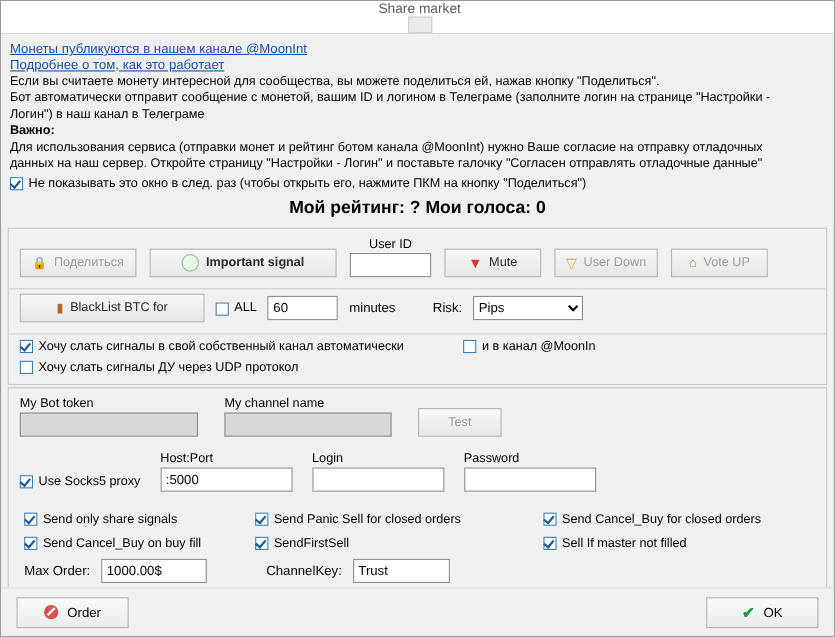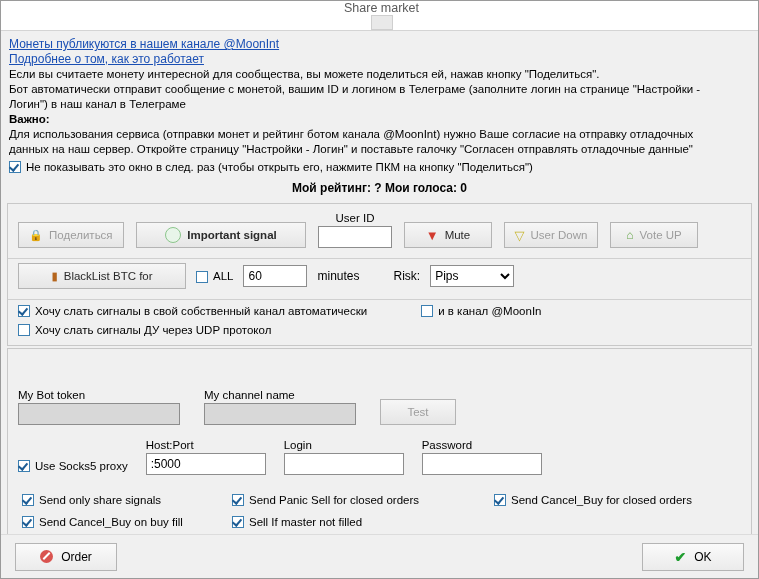--- a/index.html
+++ b/index.html
@@ -88,21 +88,21 @@
     top: 0px;
     width: 4px;
     height: 7px;
     border-right: 2px solid #1d5c94;
     border-bottom: 2px solid #1d5c94;
     transform: rotate(40deg);
   }
   .rating {
     text-align: center;
     font-weight: bold;
-    font-size: 12px;
+    font-size: 16px;
     margin-top: 6px;
     margin-bottom: 4px;
   }
   
   .group {
     border: 1px solid #c8c8c8;
     background: #f0f0f0;
     margin: 2px 6px;
     position: relative;
   }
@@ -171,21 +171,20 @@
     align-items: center;
     gap: 5px;
     font-size: 11.5px;
   }
   
   .tokenarea {
     display: flex;
     padding: 8px 10px 10px 10px;
     gap: 24px;
     align-items: flex-end;
-    margin-top: 32px;
   }
   .blurred {
     background: #d8d8d8;
     color: transparent;
   }
   .proxyrow {
     display: flex;
     align-items: flex-end;
     padding: 4px 10px 10px 10px;
     gap: 18px;
@@ -309,21 +308,21 @@
         <span style="color:#b5651d;">▮</span>
         <span>BlackList BTC for</span>
       </div>
       <span class="inline-chk">
         <span class="cb"></span>
         <span>ALL</span>
       </span>
       <input class="txt" style="width: 64px;" value="60">
       <span>minutes</span>
       <span style="margin-left:24px;">Risk:</span>
-      <select class="sel" style="width:84px;">
+      <select class="sel" style="width:100px;">
         <option>Pips</option>
       </select>
     </div>
 
     <div class="sep"></div>
 
     <div class="row3">
       <div style="display:flex;align-items:center;">
         <span class="inline-chk">
           <span class="cb checked"></span>
@@ -389,20 +388,24 @@
       <span class="inline-chk">
         <span class="cb checked"></span>
         <span>Send Cancel_Buy for closed orders</span>
       </span>
       <span class="inline-chk">
         <span class="cb checked"></span>
         <span>Send Cancel_Buy on buy fill</span>
       </span>
       <span class="inline-chk">
         <span class="cb checked"></span>
+        <span>SendFirstSell</span>
+      </span>
+      <span class="inline-chk">
+        <span class="cb checked"></span>
         <span>Sell If master not filled</span>
       </span>
     </div>
 
     <div class="lastrow">
       <span>Max Order:</span>
       <input class="txt" style="width: 96px;" value="1000.00$">
       <span style="margin-left:44px;">ChannelKey:</span>
       <input class="txt" style="width: 88px;" value="Trust">
     </div>

